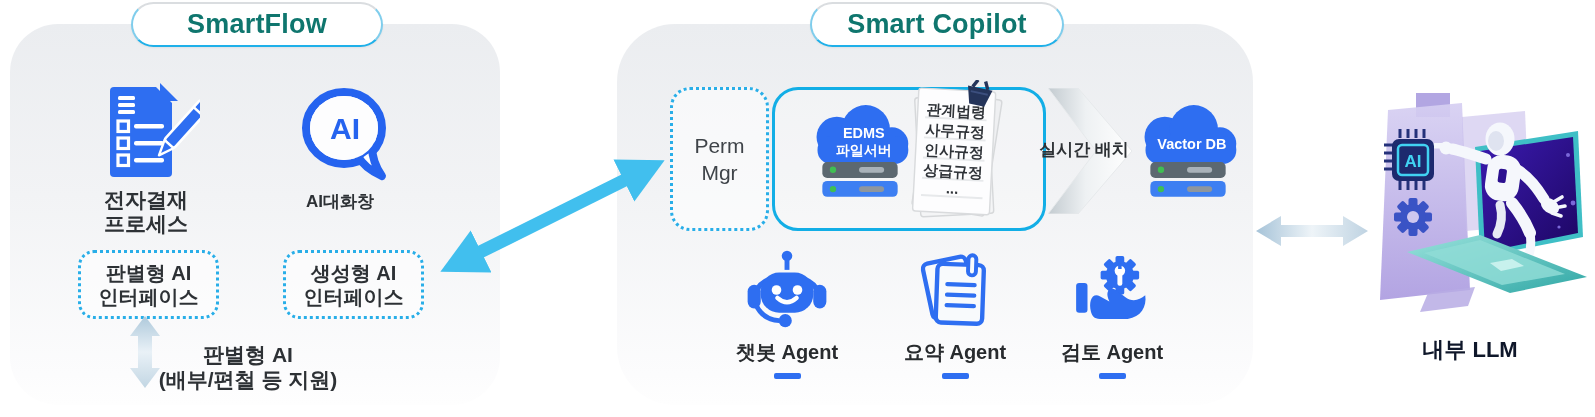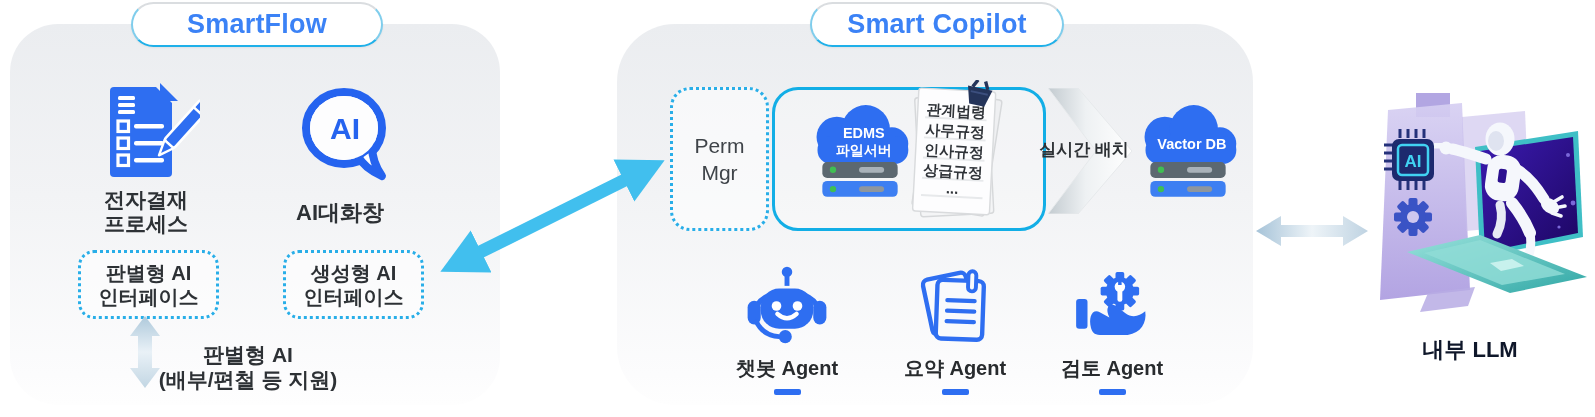--- a/index.html
+++ b/index.html
@@ -11,47 +11,47 @@
   .card{
     position:absolute;border-radius:48px;
     background:linear-gradient(180deg,#ebedf0 0%,#f2f3f5 45%,#fcfcfd 92%,#fefefe 100%);
   }
   .card.smartflow{left:10px;top:24px;width:490px;height:381px;}
   .card.copilot{left:617px;top:24px;width:636px;height:381px;border-radius:58px;}
   .pill{
     position:absolute;top:2px;height:41px;background:#ffffff;
     border:2px solid;border-color:#dadde0 #7fcdec #1fb0e9;border-radius:23px;
     display:flex;align-items:center;justify-content:center;
-    font-size:27px;font-weight:600;color:#3b82f6;letter-spacing:.2px;z-index:6;
+    font-size:27px;font-weight:600;color:#0f766e;letter-spacing:.2px;z-index:6;
     box-shadow:0 1px 2px rgba(0,0,0,.05);
   }
   .pill-left{left:131px;width:248px;}
   .pill-mid{left:810px;width:250px;}
   .preline{white-space:pre-line;}
   .abs{position:absolute;}
   .klabel{font-weight:700;color:#2d3135;text-align:center;}
   .lbl-process{left:56px;top:164px;width:160px;font-size:21px;line-height:1.14;}
-  .lbl-chat{left:245px;top:174px;width:170px;font-size:22px;}
+  .lbl-chat{left:245px;top:166px;width:170px;font-size:17px;}
   .dotted-box{
     position:absolute;border:3px dotted #29aee8;border-radius:16px;
     background:rgba(255,255,255,.55);
     display:flex;align-items:center;justify-content:center;text-align:center;
   }
   .ai-box{width:135px;height:63px;top:226px;font-size:20px;font-weight:700;color:#2d3135;line-height:1.2;}
   .box1{left:68px;} .box2{left:273px;}
   .perm-box{left:53px;top:63px;width:93px;height:138px;border-radius:20px;
     font-size:21px;font-weight:500;color:#3f4449;line-height:1.3;}
   .solid-box{
     position:absolute;left:155px;top:63px;width:268px;height:138px;
     border:3.5px solid #12aee6;border-radius:26px;background:rgba(255,255,255,.25);
   }
   .bottom-note{left:128px;top:319px;width:220px;font-size:21px;line-height:1.18;}
   .realtime{position:absolute;left:421px;top:114px;width:92px;text-align:center;
     font-size:17px;font-weight:700;color:#2d3135;white-space:nowrap;z-index:5;}
-  .agent{position:absolute;top:240px;width:130px;display:flex;flex-direction:column;align-items:center;}
+  .agent{position:absolute;top:224px;width:130px;display:flex;flex-direction:column;align-items:center;}
   .agent-ic{width:84px;height:84px;}
   .agent-lbl{margin-top:7px;font-size:20px;font-weight:600;color:#282b2e;white-space:nowrap;}
   .agent-underline{margin-top:7px;width:27px;height:6px;border-radius:2px;background:#2e6ef1;}
   .llm-lbl{left:1380px;top:335px;width:180px;text-align:center;font-size:22px;font-weight:700;color:#0f172a;}
   svg{display:block;}
 </style>
 </head>
 <body>
 
 <div class="stage">

